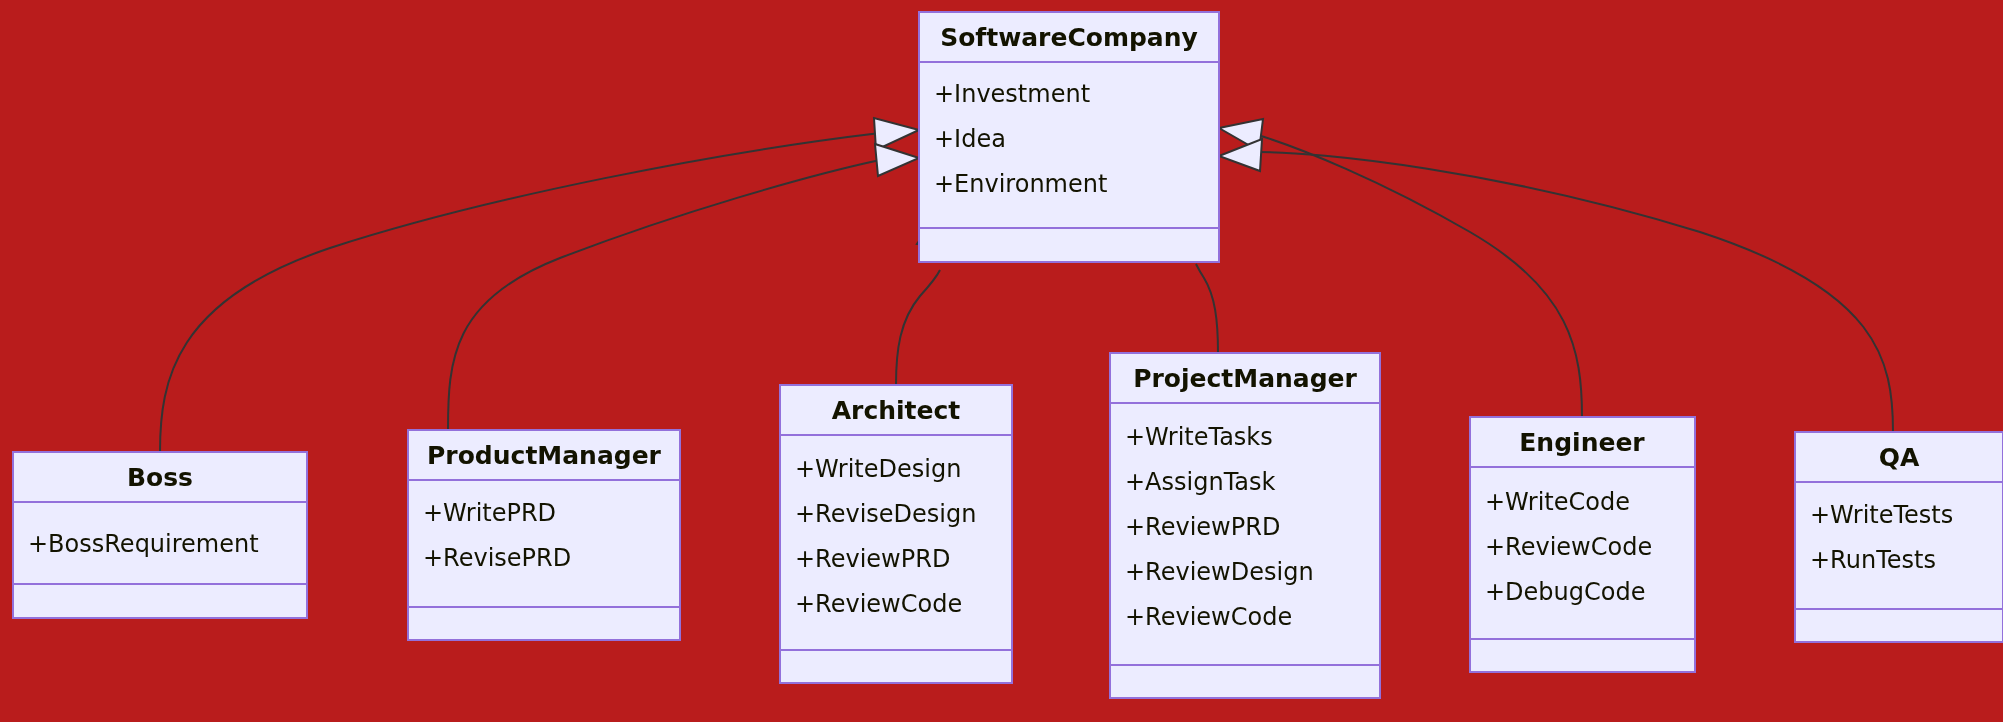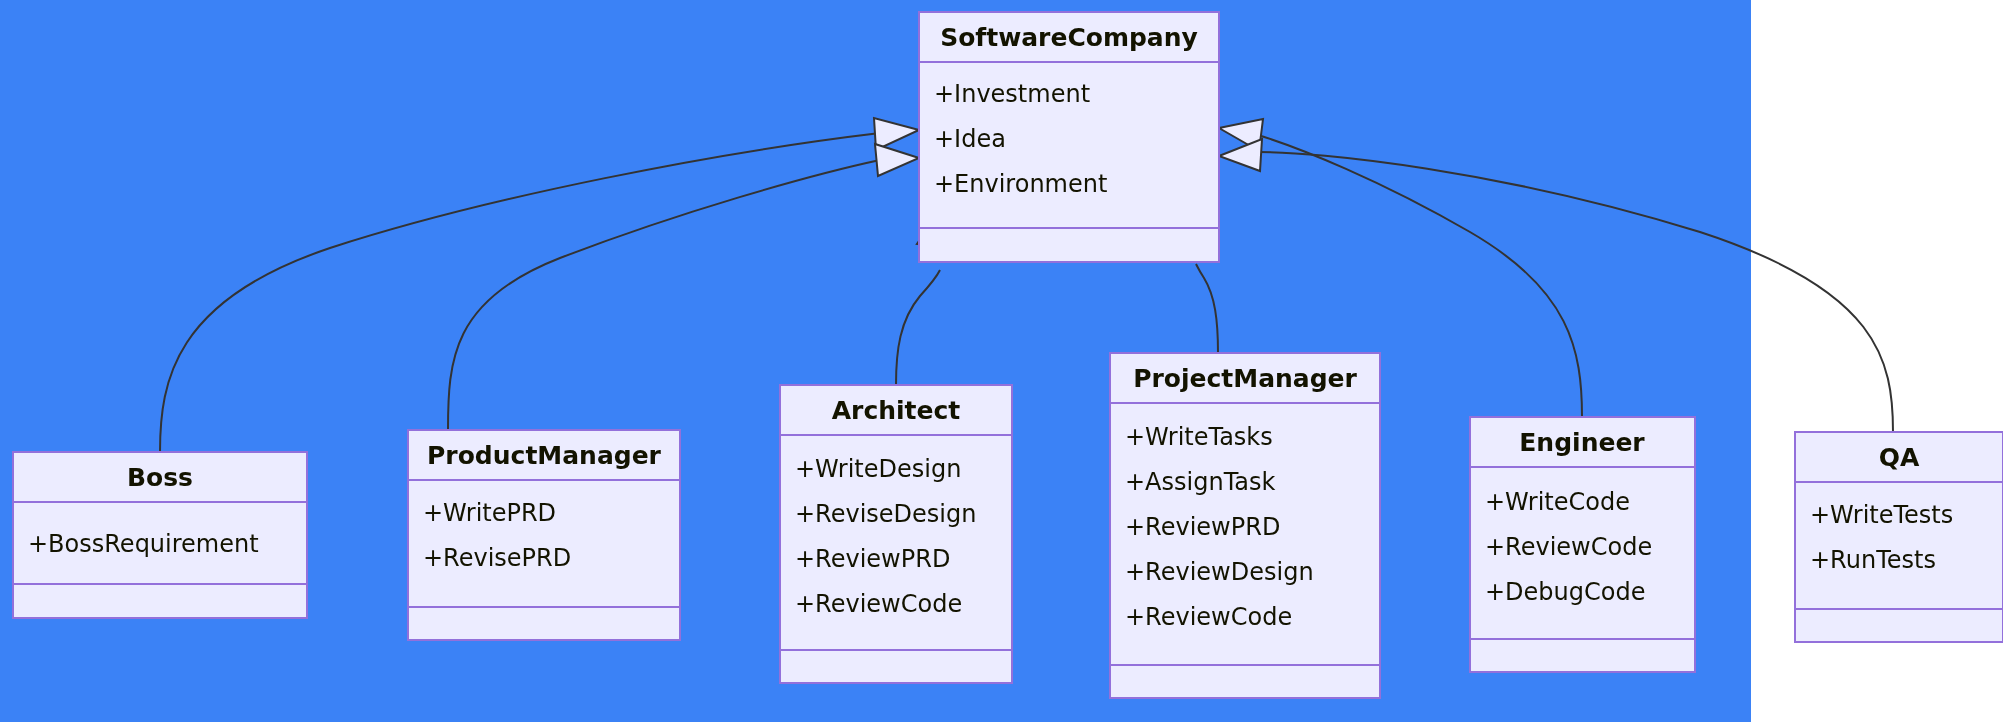--- a/index.html
+++ b/index.html
@@ -8,23 +8,23 @@
     background: #ffffff;
   }
   body {
     width: 2003px;
     height: 722px;
     overflow: hidden;
     font-family: "DejaVu Sans", sans-serif;
   }
   #diagram-root {
     position: relative;
-    width: 1751px;
+    width: 2003px;
     height: 722px;
-    background: #3b82f6;
+    background: #b91c1c;
   }
   svg#uml-svg {
     display: block;
     width: 2003px;
     height: 722px;
   }
   .class-box-rect {
     fill: #ECECFF;
     stroke: #9370DB;
     stroke-width: 2;

